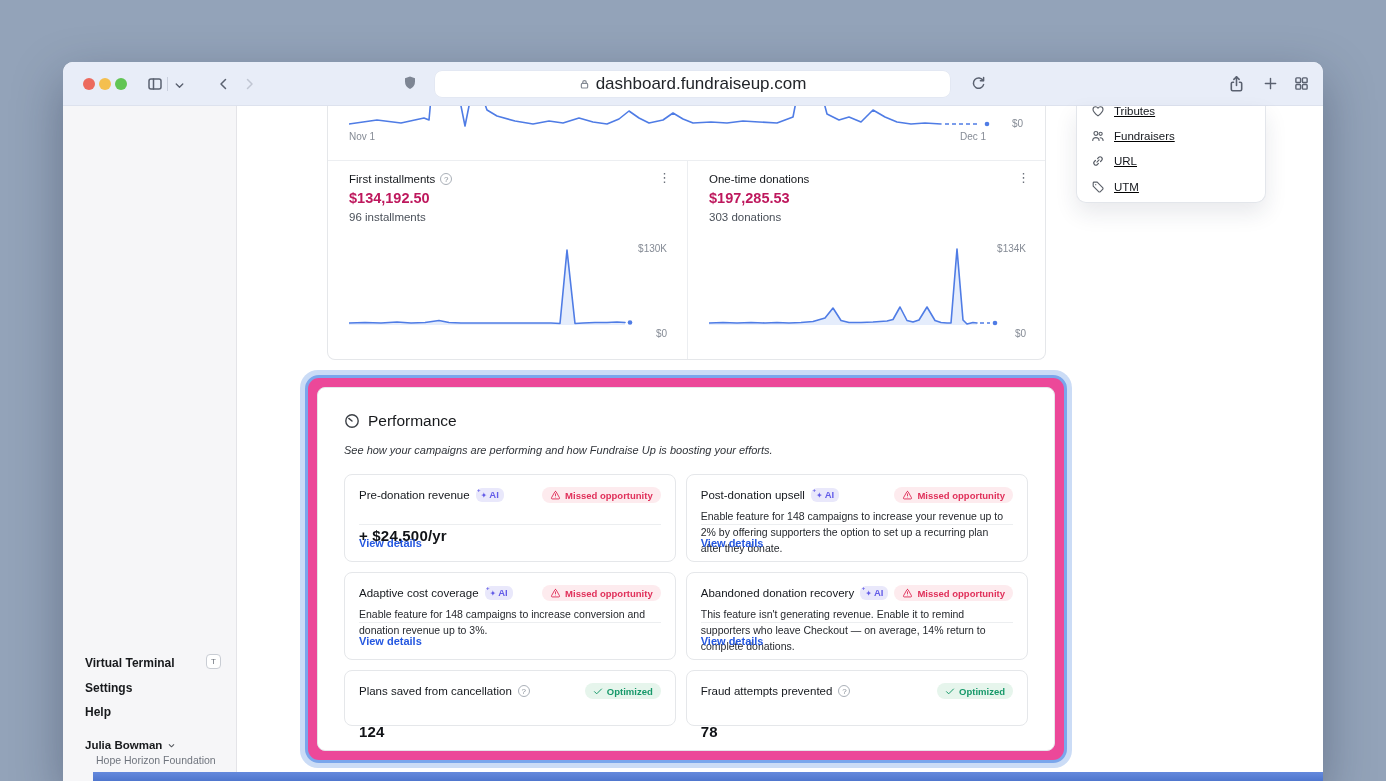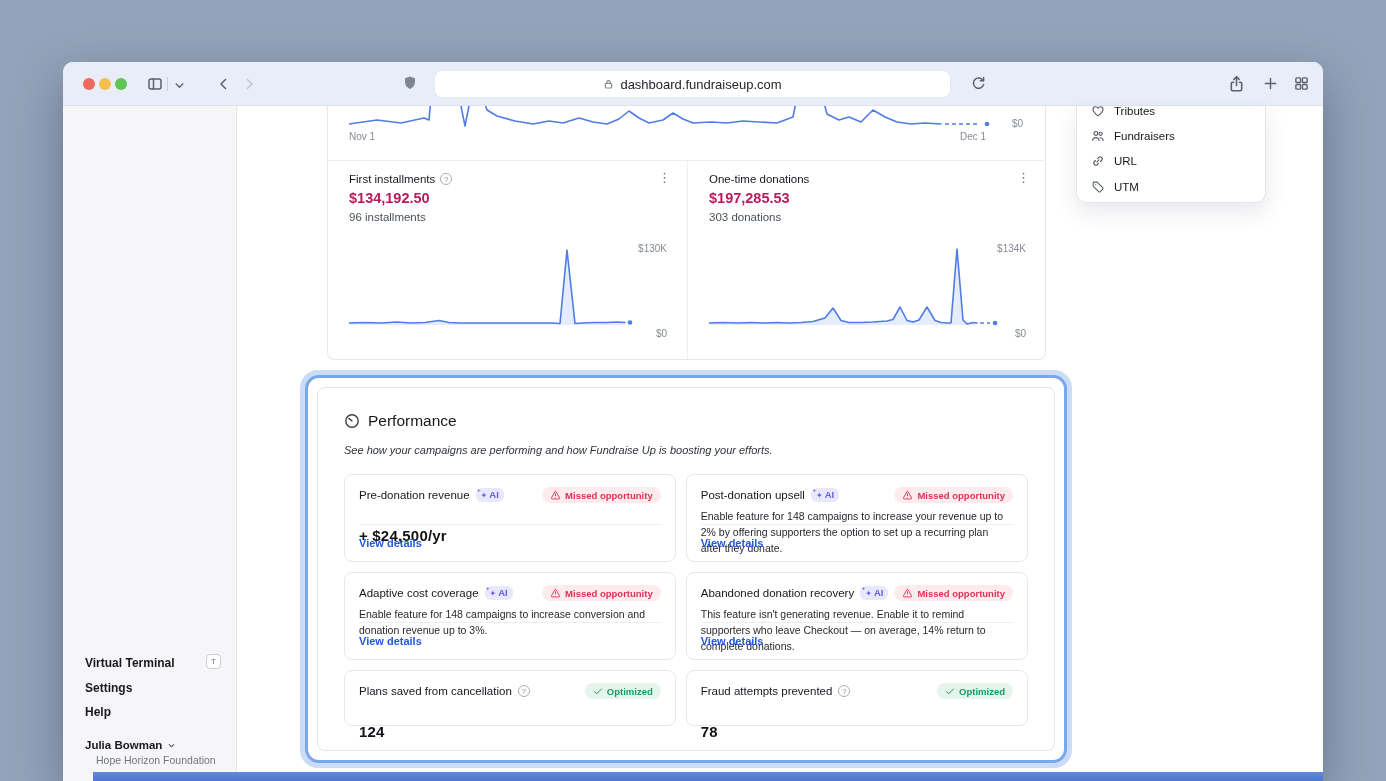--- a/index.html
+++ b/index.html
@@ -19,21 +19,21 @@
   .tl.red { left:20px; background:#ec6a5e; }
   .tl.yellow { left:36px; background:#f4bf4f; }
   .tl.green { left:52px; background:#61c554; }
   .chrome svg { stroke:#5a6170; fill:none; stroke-width:1.5; stroke-linecap:round; stroke-linejoin:round; }
   .cbtn { position:absolute; top:14px; width:16px; height:16px; }
   .chrome .sep { position:absolute; left:104px; top:15px; width:1px; height:14px; background:#c9cfdd; }
   .fwd svg { stroke:#c0c6d3; }
   .urlbar { position:absolute; left:372px; top:9px; width:515px; height:26px; background:#fff;
     border-radius:7px; display:flex; align-items:center; justify-content:center; gap:6px;
     box-shadow:0 0 0 .5px rgba(0,0,0,.04); }
-  .urlbar .txt { font-size:13px; color:#22252a; }
+  .urlbar .txt { font-size:17px; color:#22252a; }
   .urlbar svg { stroke:#848a94; }
   .shield svg { stroke:none; fill:#7e8694; }
 
   
   .content { position:absolute; left:0; top:44px; right:0; bottom:0; background:#fff; }
 
   
   .sidebar { position:absolute; left:0; top:0; width:174px; height:100%;
     background:#f6f6f8; border-right:1px solid #e4e4e8; }
   .side-item { position:absolute; left:22px; font-size:12px; font-weight:700; color:#17191c; cursor:default; }
@@ -63,28 +63,28 @@
   .stat-sub { position:absolute; left:21px; top:51px; font-size:11.5px; color:#4a5059; }
   .spark { position:absolute; left:21px; top:80px; }
   .ymax { top:83px; right:20px; }
   .ymin { top:168px; right:20px; }
 
   
   .rpanel { position:absolute; left:1013px; top:0; width:190px; height:97px; background:#fff;
     border:1px solid #e3e6eb; border-top:none; border-radius:0 0 10px 10px;
     box-shadow:0 10px 22px rgba(25,40,70,.10); }
   .ritem { position:absolute; left:0; width:100%; height:24px; display:flex; align-items:center;
-    gap:9px; padding-left:14px; cursor:pointer; }
+    gap:9px; padding-left:14px; cursor:pointer;text-decoration:underline; }
   .ritem svg { stroke:#5b6069; fill:none; stroke-width:1.3; stroke-linecap:round; stroke-linejoin:round; flex:0 0 auto; }
   .ritem .lbl { font-size:11.5px; color:#14171c; }
 
   
   .hl-outer { position:absolute; left:237px; top:264px; width:772px; height:398px;
     background:#cbdcf6; border-radius:18px; padding:5px; }
-  .hl-mid { width:100%; height:100%; border:3px solid #7aa6ec; border-radius:14px; background:#ffffff; padding:9px; }
+  .hl-mid { width:100%; height:100%; border:3px solid #7aa6ec; border-radius:14px; background:#ec4899; padding:9px; }
   .panel { width:100%; height:100%; border:1px solid #e4e6ea; border-radius:8px; background:#fff;
     position:relative; }
   .p-head { position:absolute; left:26px; top:24px; display:flex; align-items:center; gap:8px; }
   .p-head svg { stroke:#3c4046; fill:none; stroke-width:1.4; stroke-linecap:round; }
   .p-title { font-size:15.5px; color:#17191c; }
   .p-sub { position:absolute; left:26px; top:56px; font-size:11px; color:#30343a;font-style:italic; }
   .grid { position:absolute; left:26px; right:26px; top:86px; display:grid;
     grid-template-columns:1fr 1fr; grid-template-rows:88px 88px 56px; gap:10px; }
   .card { border:1px solid #e5e7ea; border-radius:8px; background:#fff; position:relative; padding:12px 14px; }
   .c-titlerow { display:flex; align-items:center; gap:6px; }

